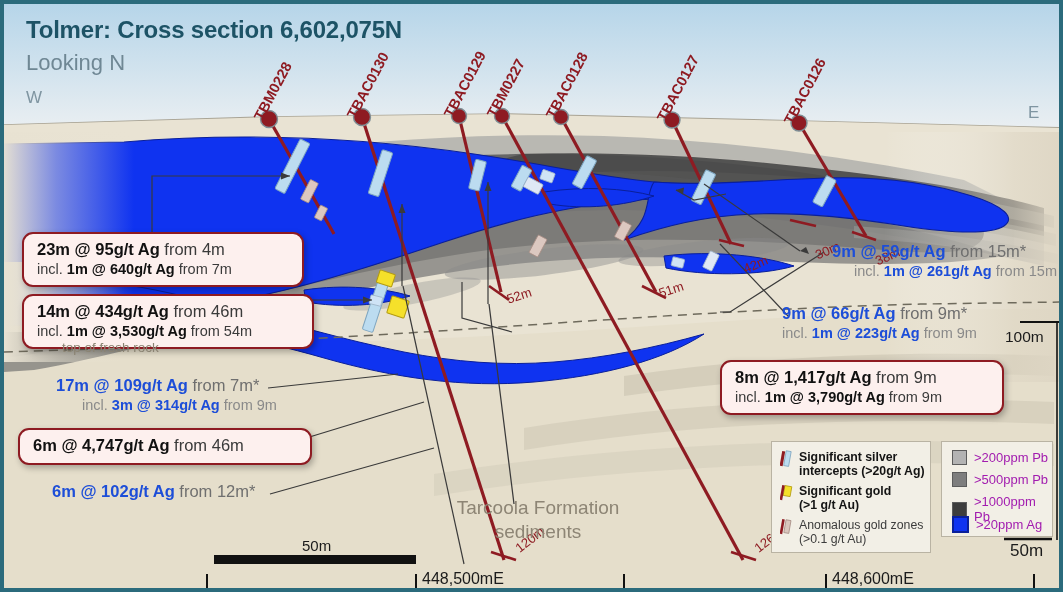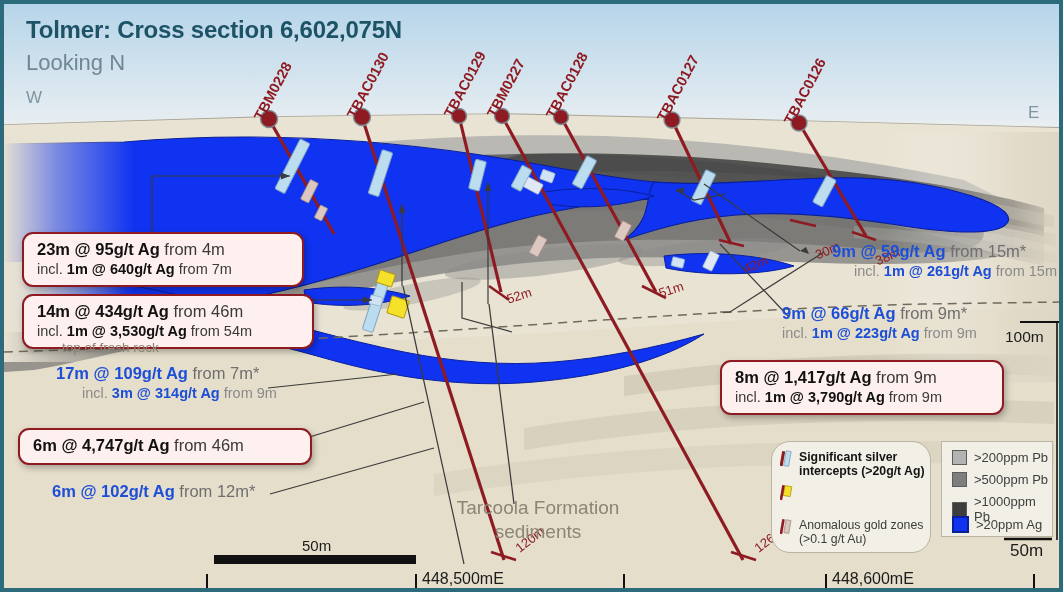--- a/index.html
+++ b/index.html
@@ -44,29 +44,29 @@
   .tarcoola{position:absolute;left:534px;top:492px;font-size:19px;color:#8d8575;text-align:center;transform:translateX(-50%);line-height:1.25;}
   .prevrep{position:absolute;left:24px;top:564px;font-size:13px;color:#6f6f6f;margin-top:32px;}
 
   
   .scaletxt{position:absolute;font-size:15px;color:#1b1b1b;}
   .axistxt{position:absolute;font-size:16px;color:#1b1b1b;}
   .depthtxt{position:absolute;font-size:15.5px;color:#1b1b1b;}
 
   
   .legbox{position:absolute;background:#f2efe6;border:1px solid #b9b3a3;}
-  #legend-left{left:767px;top:437px;width:158px;height:110px;border-radius:19px;}
+  #legend-left{left:767px;top:437px;width:158px;height:110px;}
   #legend-right{left:937px;top:437px;width:110px;height:94px;}
   .legrow{position:absolute;display:flex;align-items:flex-start;}
   .legtext{font-size:12.3px;line-height:1.16;color:#141414;}
   .legtext.bold{font-weight:bold;}
   .legtext.plain{color:#3c3c3c;}
   .swatch{width:13px;height:13px;border:1px solid #5c5c5c;margin-right:7px;flex:0 0 auto;}
   .legrow-r{position:absolute;display:flex;align-items:center;}
-  .legrow-r .lbl{font-size:13px;color:#404040;}
+  .legrow-r .lbl{font-size:13px;color:#a21caf;}
   .miniflag{position:relative;width:13px;height:16px;margin-right:6px;flex:0 0 auto;}
 </style>
 </head>
 <body>
 
 <div id="root">
   <div id="stage">
 
   <svg id="scene" viewBox="0 0 1063 592">
     <defs>
@@ -317,21 +317,21 @@
 
   <div class="callout" id="co2" style="left:14px;top:424px;width:264px;">
     <div class="l1"><b>6m @ 4,747g/t Ag</b><span class="lt"> from 46m</span></div>
   </div>
 
   <div class="callout" id="co3" style="left:716px;top:356px;width:254px;">
     <div class="l1"><b>8m @ 1,417g/t Ag</b><span class="lt"> from 9m</span></div>
     <div class="l2"><span class="lt">incl. </span><b>1m @ 3,790g/t Ag</b><span class="lt"> from 9m</span></div>
   </div>
 
-  <div class="greyblk" id="gb0" style="left:52px;top:360px;">
+  <div class="greyblk" id="gb0" style="left:52px;top:372px;">
     <div class="g1"><b>17m @ 109g/t Ag</b><span> from 7m*</span></div>
     <div class="g2" style="margin-left:26px;"><span>incl. </span><b>3m @ 314g/t Ag</b><span> from 9m</span></div>
   </div>
 
   <div class="greyblk" id="gb1" style="left:48px;top:478px;">
     <div class="g1"><b>6m @ 102g/t Ag</b><span> from 12m*</span></div>
   </div>
 
   <div class="greyblk" id="gb2" style="left:828px;top:238px;">
     <div class="g1"><b>9m @ 59g/t Ag</b><span> from 15m*</span></div>
@@ -369,20 +369,23 @@
         <span>Significant silver</span><br><span>intercepts (&gt;20g/t Ag)</span>
       </span>
     </div>
     <div class="legrow" style="left:8px;top:42px;">
       <span class="miniflag">
         <svg width="13" height="17" viewBox="0 0 13 17">
               <rect x="4" y="2" width="7" height="10" fill="#f5e02a" stroke="#b39b10" stroke-width="0.8" transform="rotate(10 7 7)"></rect>
               <rect x="1" y="1" width="2.6" height="15" fill="#8e1b22" transform="rotate(10 2 8)"></rect>
             </svg>
       </span>
+      <span class="legtext bold">
+        <span>Significant gold</span><br><span>(&gt;1 g/t Au)</span>
+      </span>
     </div>
     <div class="legrow" style="left:8px;top:76px;">
       <span class="miniflag">
         <svg width="13" height="17" viewBox="0 0 13 17">
               <rect x="5" y="2" width="5" height="13" fill="#d9c6bd" stroke="#a78d85" stroke-width="0.8" transform="rotate(10 7 8)"></rect>
               <rect x="1" y="1" width="2.6" height="15" fill="#8e1b22" transform="rotate(10 2 8)"></rect>
             </svg>
       </span>
       <span class="legtext plain">
         <span>Anomalous gold zones</span><br><span>(&gt;0.1 g/t Au)</span>

